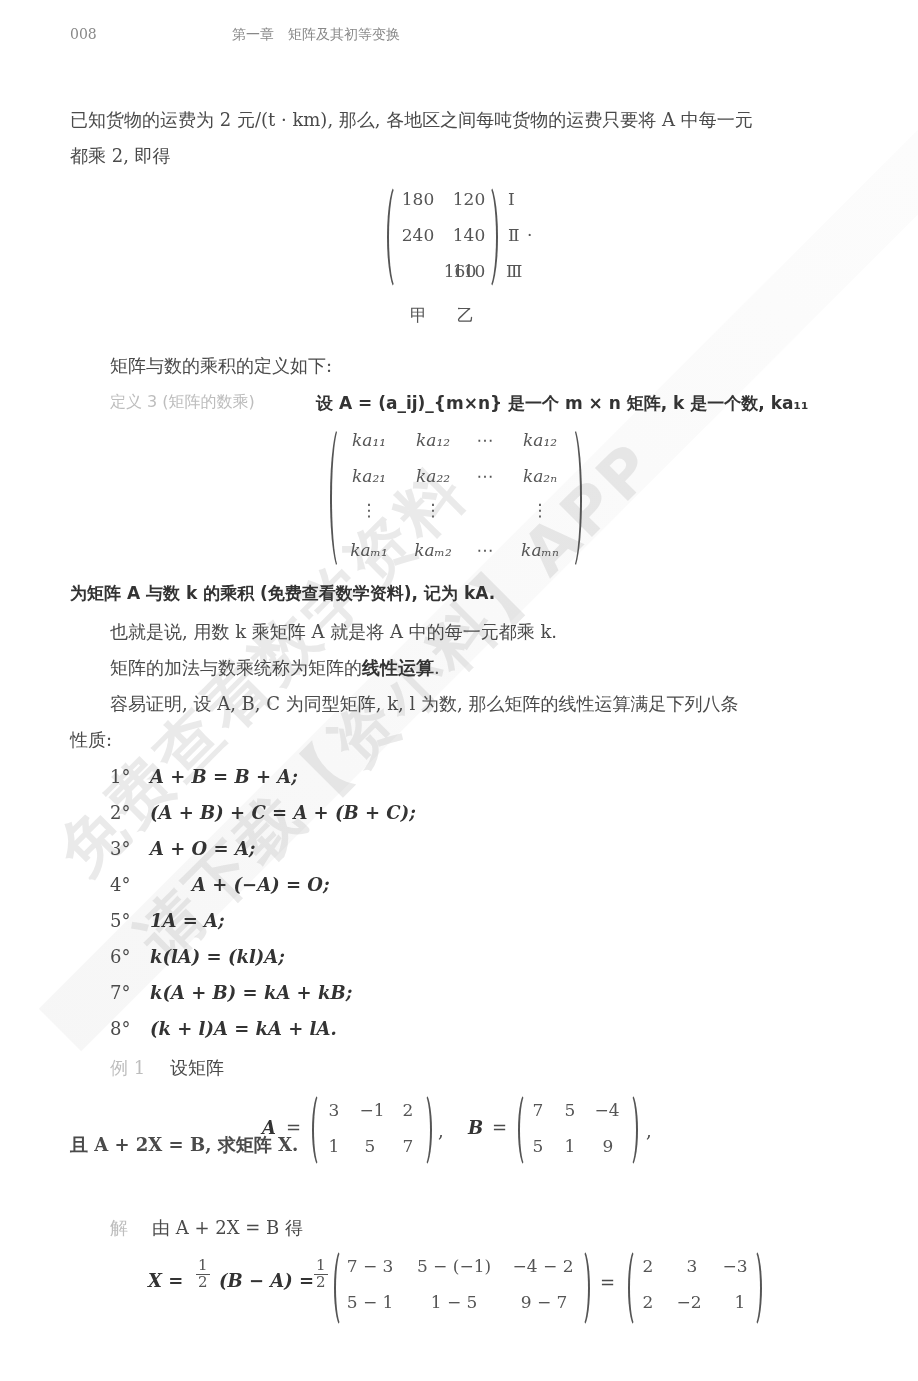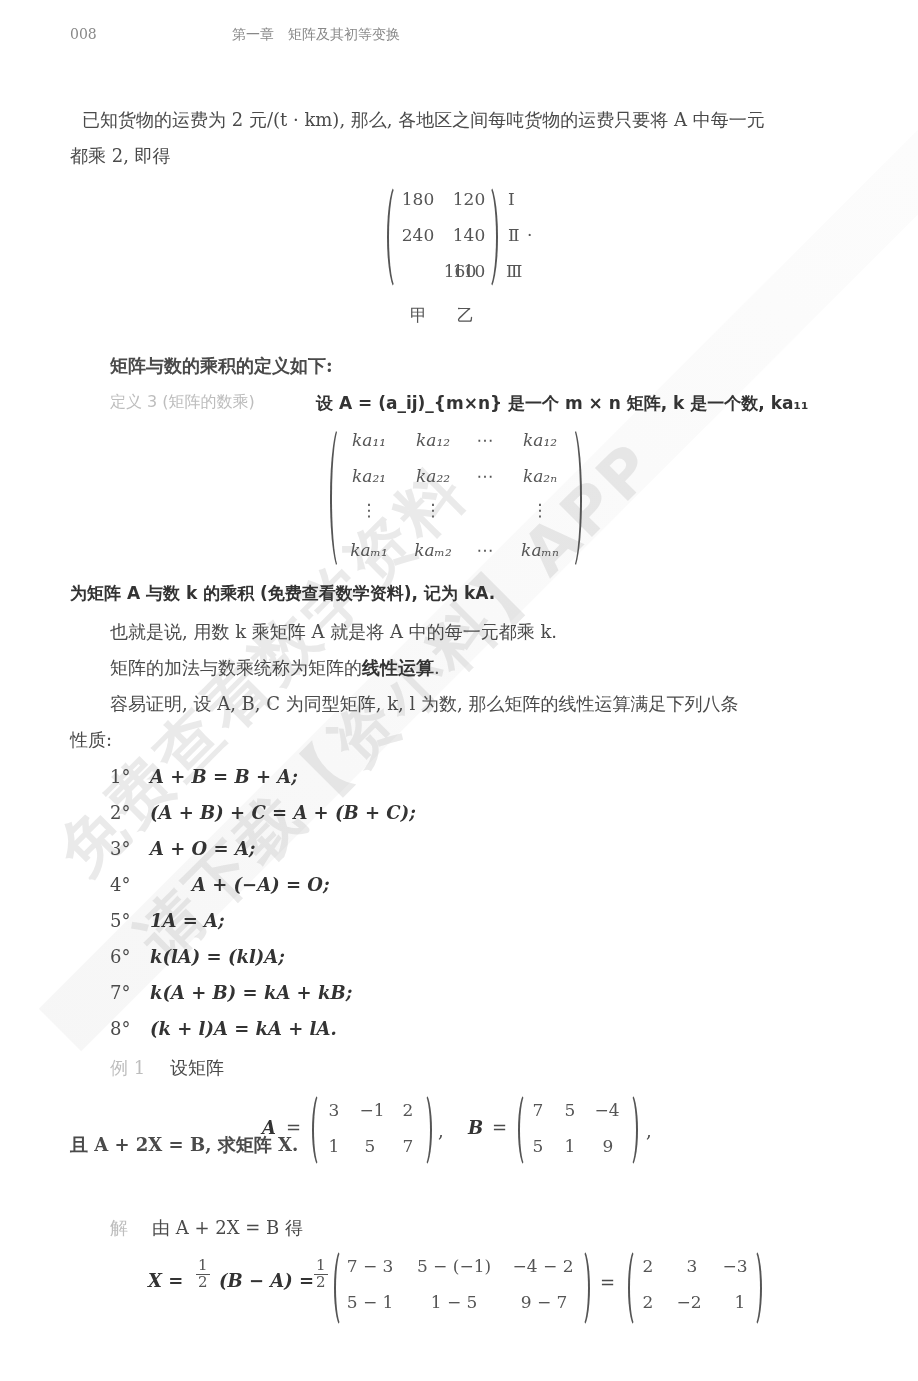--- a/index.html
+++ b/index.html
@@ -30,41 +30,41 @@
 </head>
 <body>
 
 <div class="stripe"></div>
 <div class="wm">免费查看数学资料</div>
 <div class="wm wm2">请下载【资小料】APP</div>
 
 <div class="abs hdr" style="left:70px; top:26px;">008</div>
 <div class="abs hdr" style="left:232px; top:26px;">第一章　矩阵及其初等变换</div>
 
-<div class="abs txt" style="left:70px; top:108px;margin-left:12px;">已知货物的运费为 2 元/(t · km), 那么, 各地区之间每吨货物的运费只要将 A 中每一元</div>
+<div class="abs txt" style="left:70px; top:108px;">已知货物的运费为 2 元/(t · km), 那么, 各地区之间每吨货物的运费只要将 A 中每一元</div>
 <div class="abs txt" style="left:70px; top:144px;">都乘 2, 即得</div>
 
 <div>
   <div class="paren pl" style="left:387px; top:183px; width:18px; height:104px;"></div>
   <div class="paren pr" style="left:478px; top:183px; width:18px; height:104px;"></div>
   <div class="cell" style="left:398px; top:189px; width:40px;">180</div>
   <div class="cell" style="left:449px; top:189px; width:40px;">120</div>
   <div class="cell" style="left:398px; top:225px; width:40px;">240</div>
   <div class="cell" style="left:449px; top:225px; width:40px;">140</div>
   <div class="cell" style="left:416px; top:261px; width:40px;margin-left:24px;">160</div>
   <div class="cell" style="left:449px; top:261px; width:40px;">110</div>
   <div class="cell" style="left:508px; top:189px;">Ⅰ</div>
   <div class="cell" style="left:508px; top:225px;">Ⅱ</div>
   <div class="cell" style="left:527px; top:225px;">·</div>
   <div class="cell" style="left:506px; top:261px;">Ⅲ</div>
   <div class="cell" style="left:410px; top:304px;">甲</div>
   <div class="cell" style="left:457px; top:304px;">乙</div>
 </div>
 
-<div class="abs txt" style="left:110px; top:354px;font-weight:bold;">矩阵与数的乘积的定义如下:</div>
+<div class="abs txt" style="left:110px; top:354px;">矩阵与数的乘积的定义如下:</div>
 <div class="abs txt gray" style="left:110px; top:392px; font-size:16px; font-family:'DejaVu Sans',sans-serif;">定义 3 (矩阵的数乘)</div>
 <div class="abs bold" style="left:316px; top:392px;">设 A = (a_ij)_{m×n} 是一个 m × n 矩阵, k 是一个数, ka₁₁</div>
 
 <div>
   <div class="paren pl" style="left:330px; top:425px; width:18px; height:142px;"></div>
   <div class="paren pr" style="left:562px; top:425px; width:18px; height:142px;"></div>
   <div class="cell mi" style="left:344px; top:430px; width:50px;">ka₁₁</div>
   <div class="cell mi" style="left:408px; top:430px; width:50px;">ka₁₂</div>
   <div class="cell" style="left:470px; top:430px; width:30px;">⋯</div>
   <div class="cell mi" style="left:515px; top:430px; width:50px;">ka₁₂</div>

